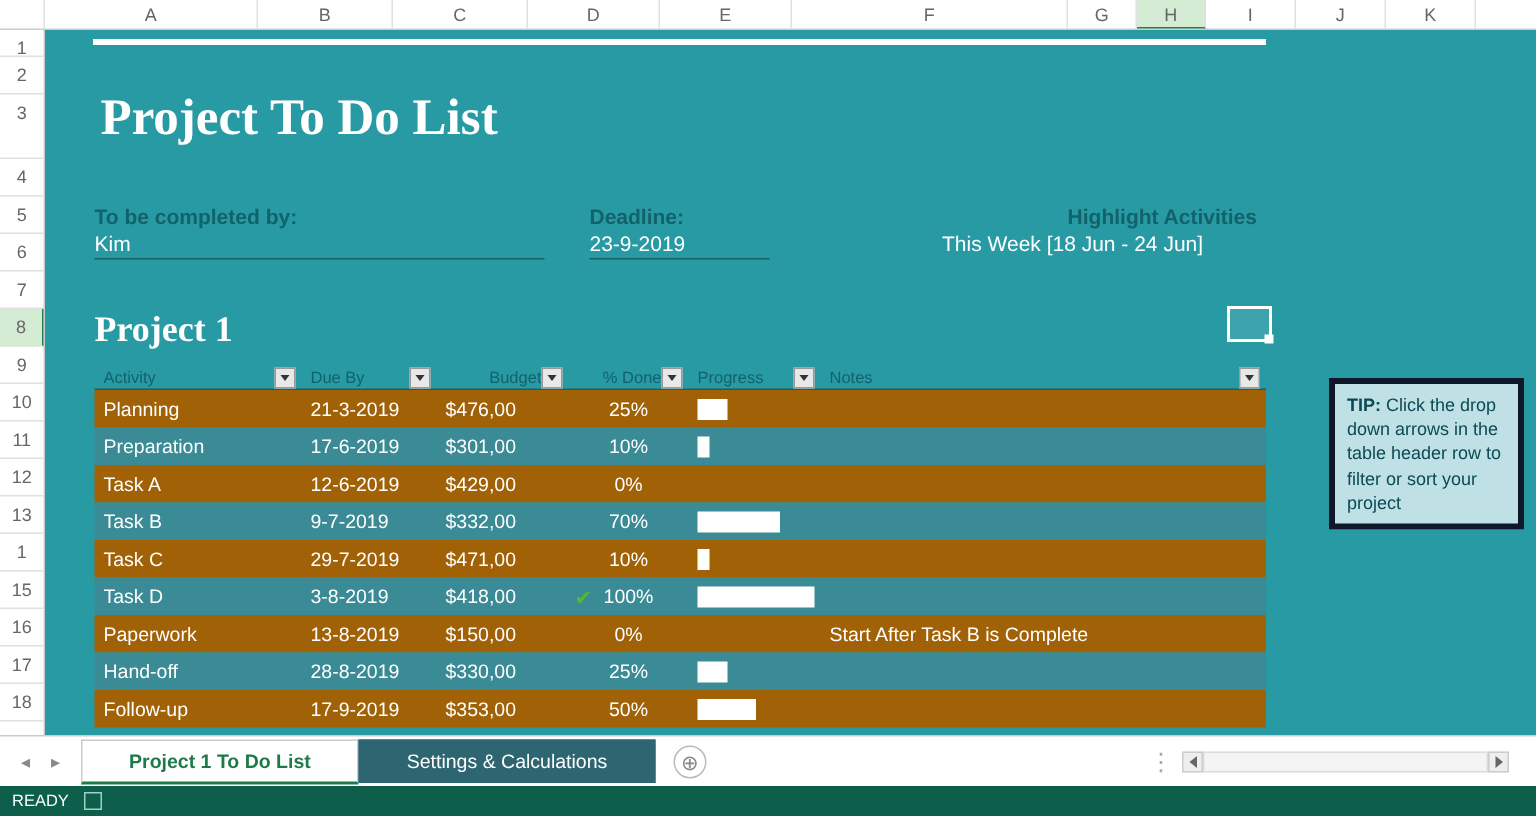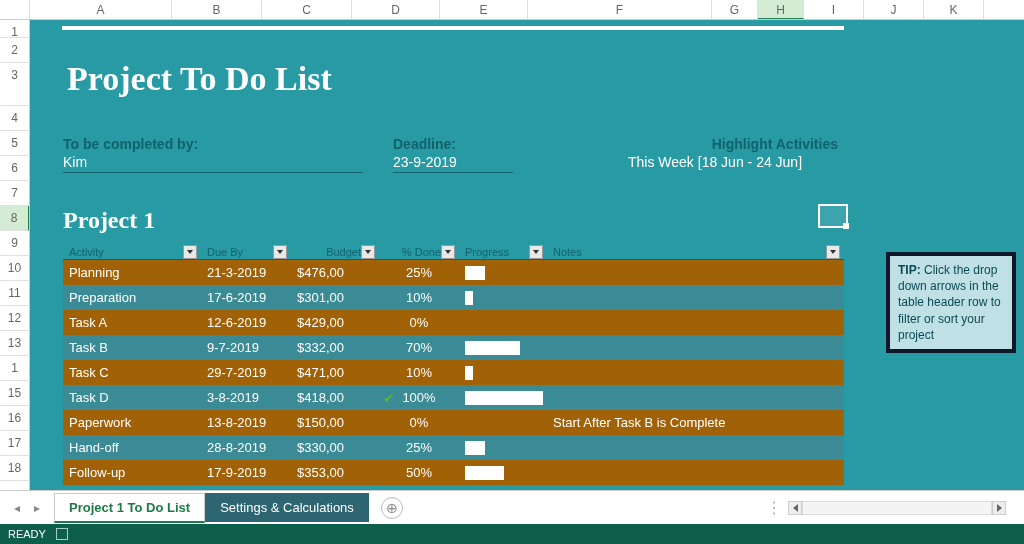--- a/index.html
+++ b/index.html
@@ -43,21 +43,21 @@
 .c-dueby{width:90px}
 .c-budget{width:88px;text-align:left}
 .c-pdone{width:80px;text-align:center;position:relative}
 .c-progress{width:88px;padding:0 4px}
 .c-notes{flex:1}
 .bar{height:14px;background:#fff}
 .check{color:#5ab82e;font-size:14px;position:absolute;left:4px}
 .tip{position:absolute;top:232px;right:8px;width:130px;background:#bfe1e5;border:4px solid #0f172a;padding:6px 8px;font-size:12px;color:#0b4954;line-height:1.35}
 .tabs-row{position:absolute;bottom:20px;left:0;right:0;height:34px;background:#fff;border-top:1px solid #ccc;display:flex;align-items:center}
 .tab-nav{display:flex;gap:14px;padding:0 14px;color:#888;font-size:12px}
-.tab{padding:6px 14px;font-size:13px;border:1px solid #ccc;cursor:pointer;position:relative}
+.tab{padding:6px 31px;font-size:13px;border:1px solid #ccc;cursor:pointer;position:relative}
 .tab.active{background:#fff;color:#1f7a48;font-weight:bold;border-bottom:2px solid #1f7a48}
 .tab.inactive{background:#2d6570;color:#ffffff;border-color:#2d6570}
 .add-tab{width:22px;height:22px;border:1px solid #bbb;border-radius:50%;margin-left:12px;display:flex;align-items:center;justify-content:center;color:#888;cursor:pointer;font-size:14px}
 .scroll-h{position:absolute;right:18px;width:240px;height:14px;display:flex;align-items:center}
 .scroll-h .sbtn{width:14px;height:14px;background:#eee;border:1px solid #ccc;display:flex;align-items:center;justify-content:center;cursor:pointer}
 .scroll-h .track{flex:1;height:14px;background:#f4f4f4;border:1px solid #ddd}
 .tri-l{width:0;height:0;border-top:4px solid transparent;border-bottom:4px solid transparent;border-right:5px solid #666}
 .tri-r{width:0;height:0;border-top:4px solid transparent;border-bottom:4px solid transparent;border-left:5px solid #666}
 .status-bar{position:absolute;bottom:0;left:0;right:0;height:20px;background:#0d5f4c;color:#fff;font-size:11px;display:flex;align-items:center;padding:0 8px;gap:10px}
 .icon-sm{width:12px;height:12px;border:1px solid #9fd0c2;display:inline-block}

